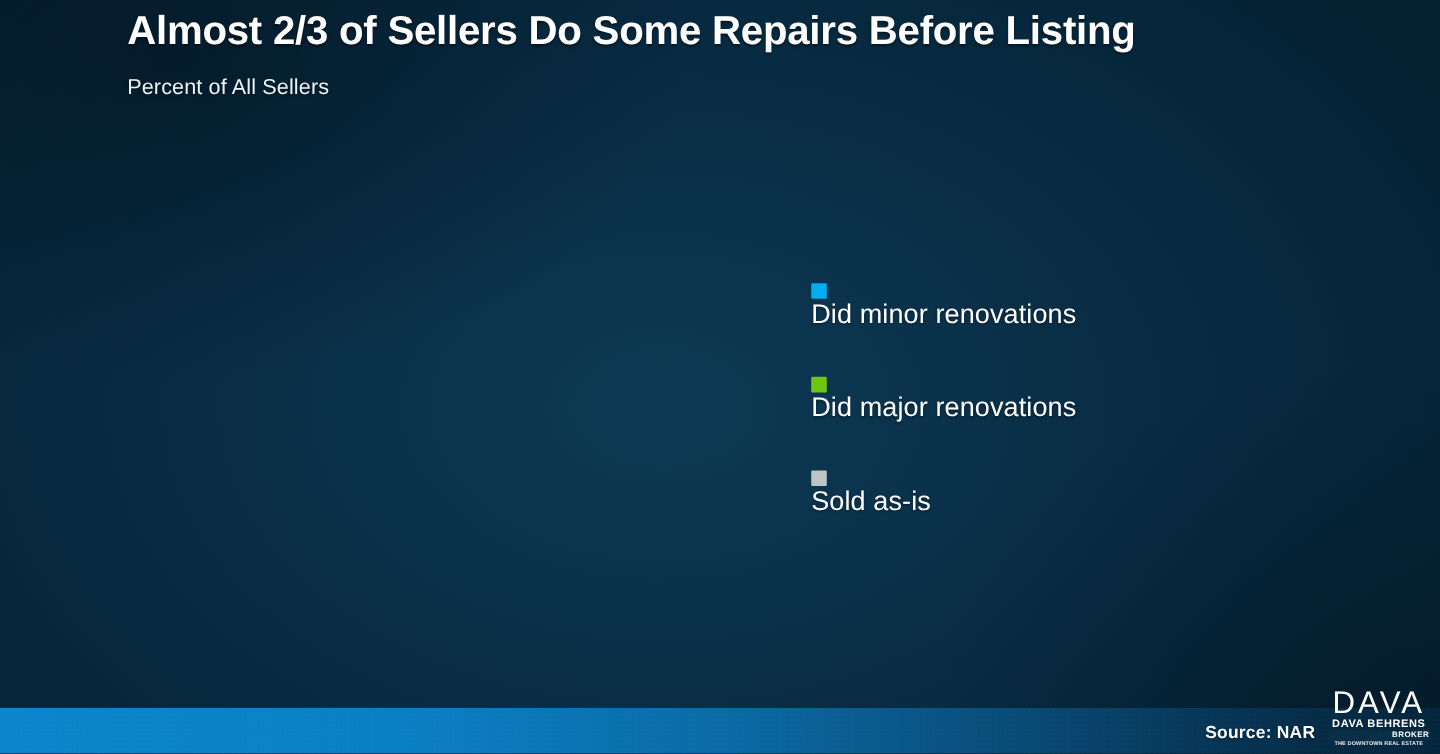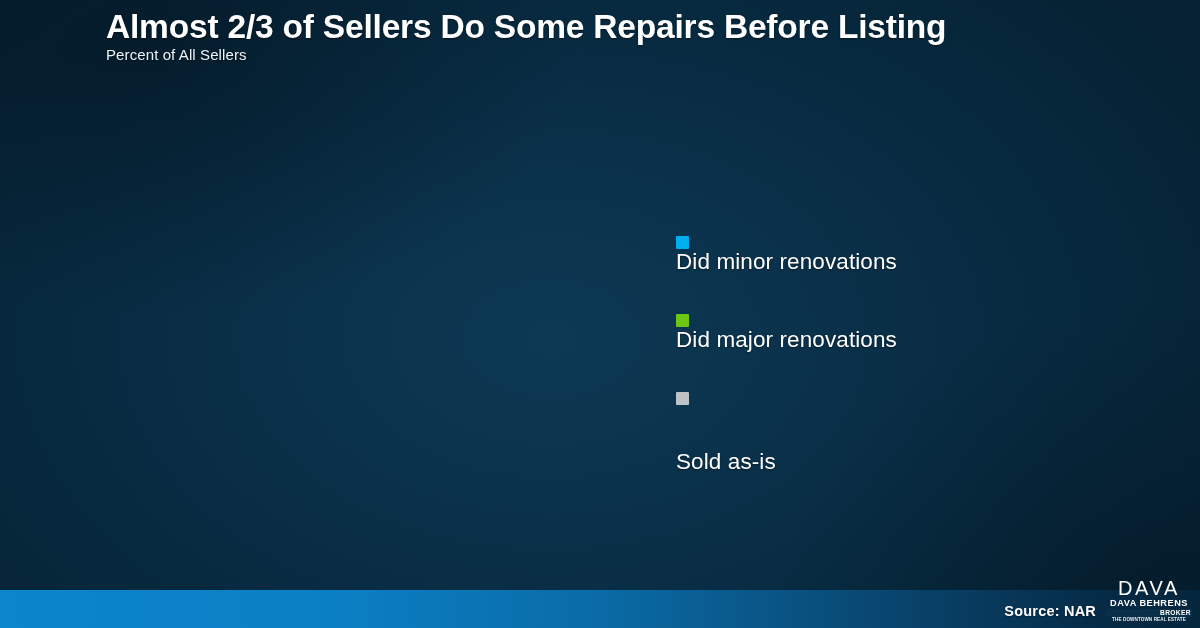--- a/index.html
+++ b/index.html
@@ -52,21 +52,22 @@
   #title {
     font-size: 33.5px;
     font-weight: bold;
     color: #ffffff;
     letter-spacing: -0.2px;
     white-space: nowrap;
     text-shadow: 0 1px 2px rgba(0,0,0,.45);
   }
 
   #subtitle {
-    font-size: 15px;
+    margin-top: 16px;
+    font-size: 18px;
     font-weight: normal;
     color: #eef4f8;
     letter-spacing: 0.1px;
     text-shadow: 0 1px 2px rgba(0,0,0,.4);
   }
 
   
   #chart-area {
     position: absolute;
     left: 168px;
@@ -98,21 +99,21 @@
     z-index: 5;
   }
 
   .legend-row {
     display: flex;
     align-items: flex-start;
     height: 34px;
     margin-bottom: 44px;
     flex-direction: column;
   }
-  .legend-row:last-child { margin-bottom: 0; gap: 44px; }
+  .legend-row:last-child { margin-bottom: 0; }
 
   .legend-swatch {
     width: 13px;
     height: 13px;
     flex: 0 0 13px;
     margin-right: 10px;
     border-radius: 1px;
   }
 
   .legend-label {
@@ -164,21 +165,21 @@
   #logo {
     position: absolute;
     right: 8px;
     bottom: 5px;
     width: 86px;
     z-index: 9;
     text-align: right;
   }
 
   #logo-main {
-    font-size: 20px;
+    font-size: 26px;
     font-weight: normal;
     color: #ffffff;
     letter-spacing: 2.6px;
     line-height: 1;
     text-align: center;
   }
 
   #logo-name {
     margin-top: 1px;
     font-size: 9.2px;

